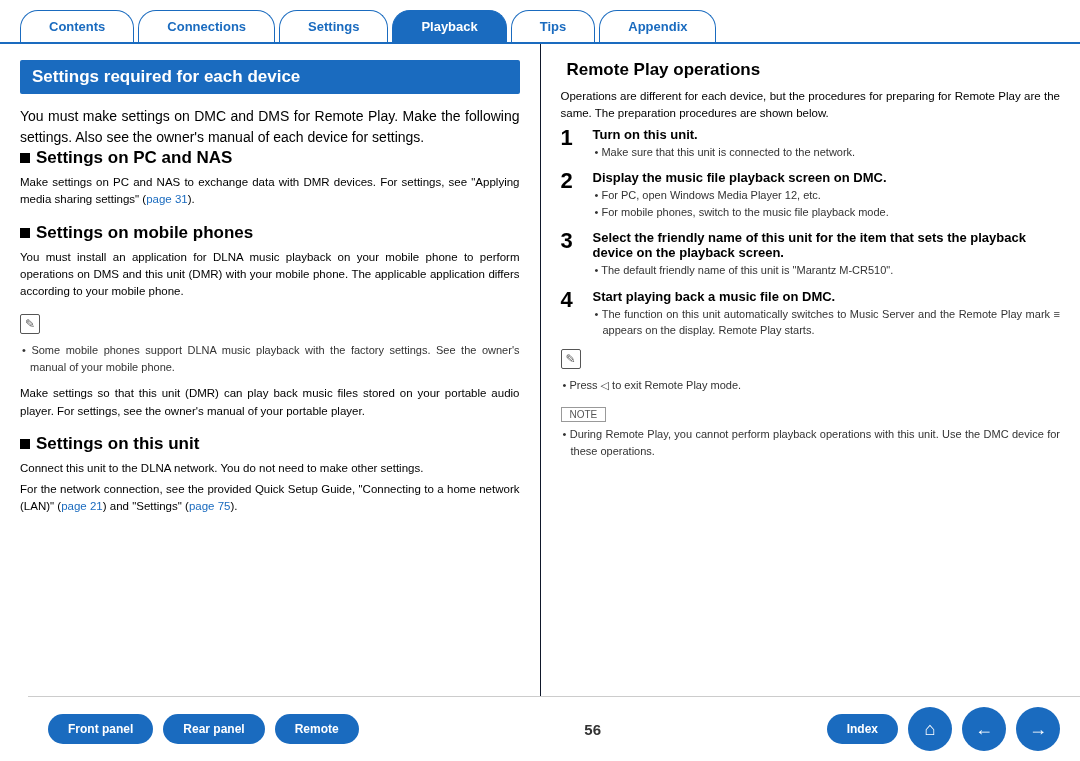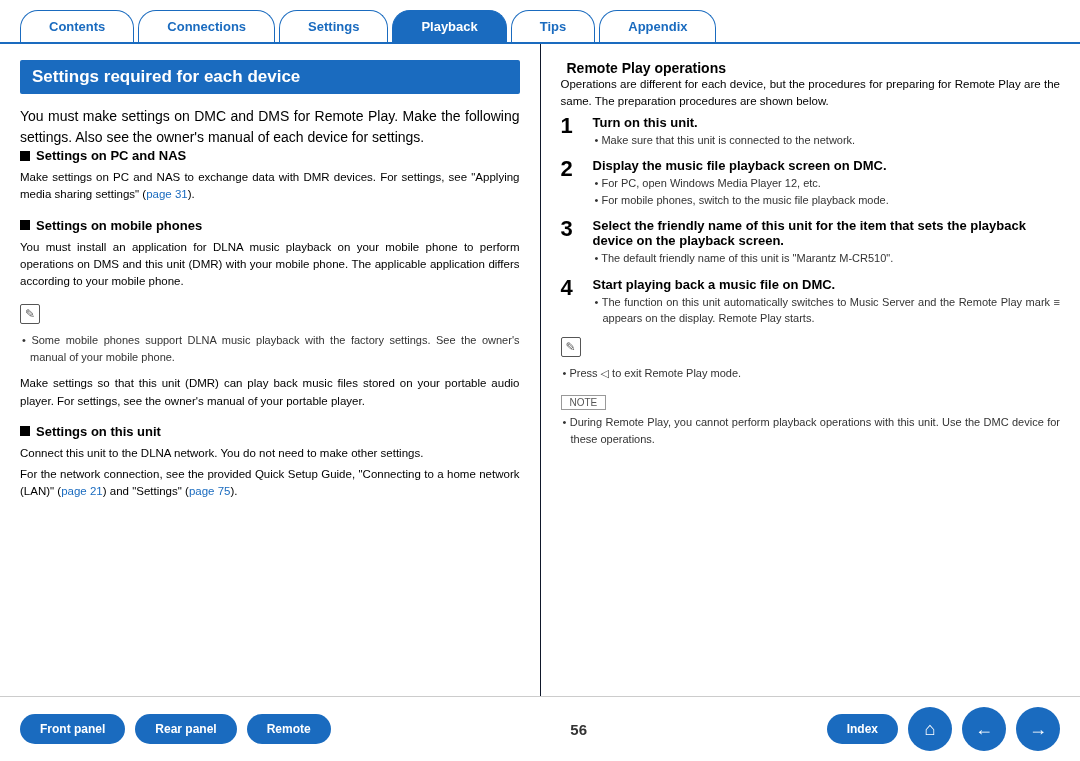--- a/index.html
+++ b/index.html
@@ -78,21 +78,21 @@
 
     .intro-text {
       font-size: 14px;
       line-height: 1.5;
       margin-bottom: 0;
       text-align: justify;
     }
 
     
     .section-heading {
-      font-size: 13px;
+      font-size: 17px;
       font-weight: bold;
       margin-bottom: 6px;
       display: flex;
       align-items: center;
       gap: 6px;
     }
     .section-heading .square-bullet {
       display: inline-block;
       width: 10px;
       height: 10px;
@@ -173,22 +173,23 @@
       padding-left: 10px;
       text-indent: -8px;
       text-align: justify;
     }
     .bullet-item::before {
       content: "• ";
     }
 
     
     .remote-play-heading {
-      font-size: 14px;
-      font-weight: bold;
+      font-size: 17px;
+      font-weight: bold;
+      margin-bottom: 8px;
       display: flex;
       align-items: center;
       gap: 6px;
     }
 
     
     .note-label {
       display: inline-block;
       border: 1px solid #999;
       padding: 1px 8px;
@@ -199,20 +200,21 @@
     }
 
     
     .bottom-nav {
       display: flex;
       align-items: center;
       padding: 10px 20px;
       border-top: 1px solid #ccc;
       background: #fff;
       justify-content: space-between;
+      margin-left: 28px;
     }
     .bottom-left {
       display: flex;
       gap: 10px;
     }
     .bottom-center {
       font-size: 15px;
       font-weight: bold;
       color: #333;
     }

